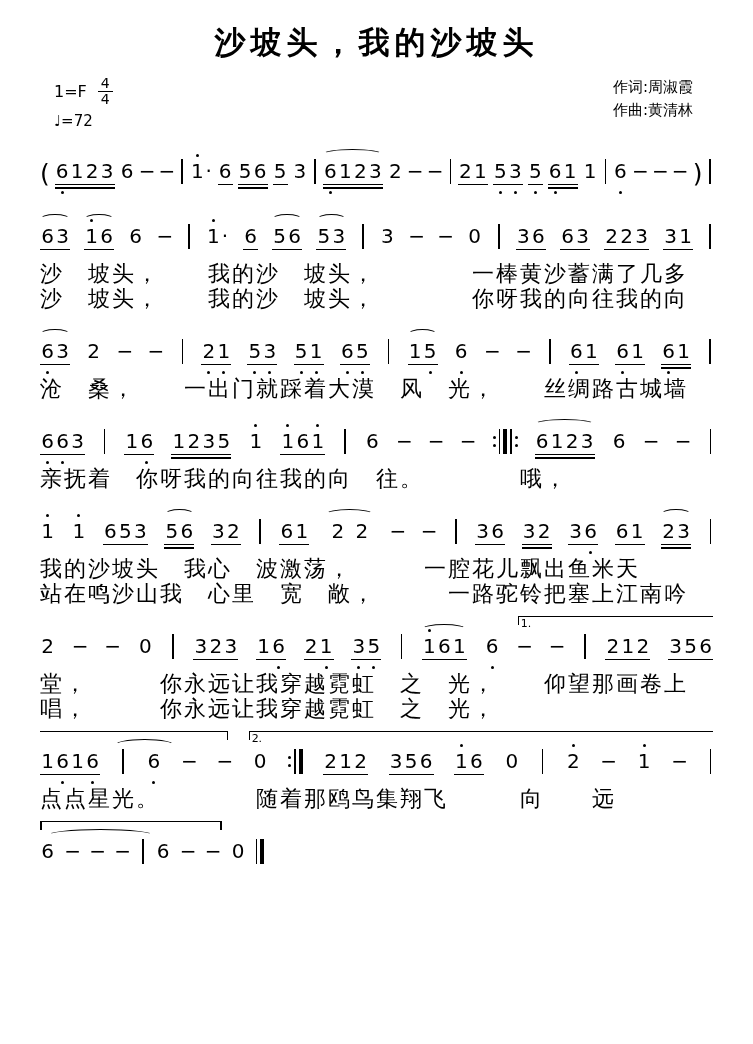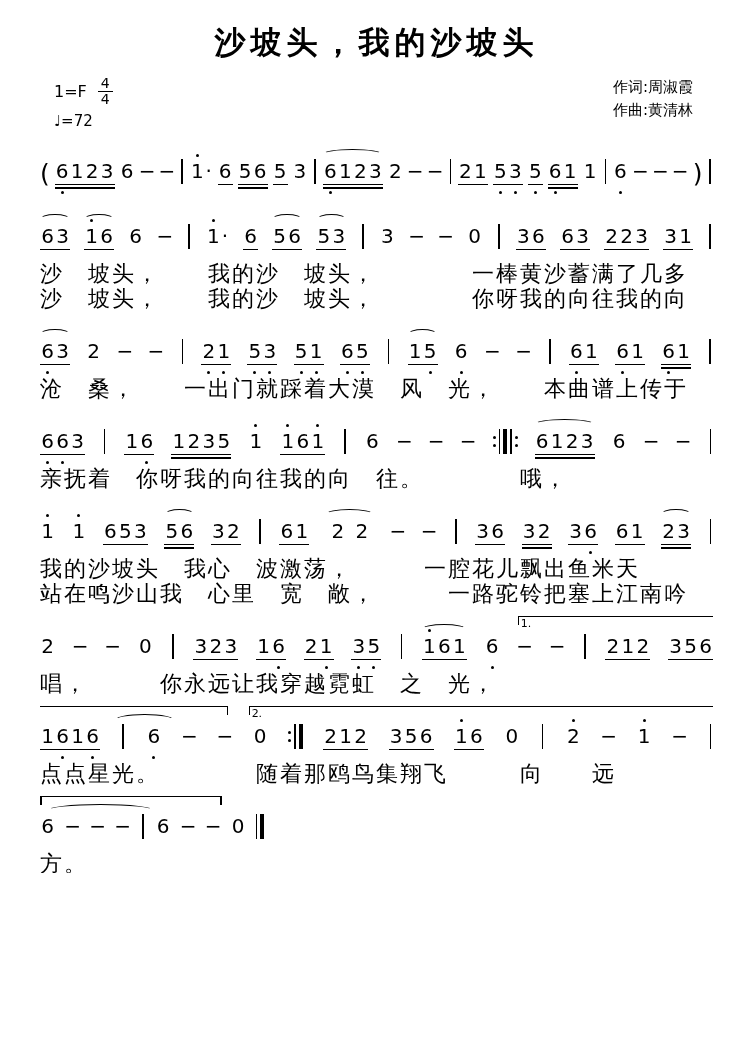--- a/index.html
+++ b/index.html
@@ -938,21 +938,21 @@
             </div>
             <div class="rowline lds">
               <div class="cell">
                 <span class="dot"></span>
               </div>
               <div class="cell"></div>
             </div>
           </div>
           <div class="bar"></div>
         </div>
-        <div class="lyr">沧　桑，　　一出门就踩着大漠　风　光，　　本曲谱上传于</div>
+        <div class="lyr">沧　桑，　　一出门就踩着大漠　风　光，　　丝绸路古城墙</div>
       </div>
       <div class="system">
         <div class="notesrow">
           <div class="grp">
             <div class="rowline hds">
               <div class="cell"></div>
               <div class="cell"></div>
               <div class="cell"></div>
             </div>
             <div class="rowline digits">
@@ -1653,20 +1653,21 @@
             <div class="uls">
               <div class="ul"></div>
             </div>
             <div class="rowline lds">
               <div class="cell"></div>
               <div class="cell"></div>
               <div class="cell"></div>
             </div>
           </div>
         </div>
+        <div class="lyr">堂，　　　你永远让我穿越霓虹　之　光，　　仰望那画卷上</div>
         <div class="lyr">唱，　　　你永远让我穿越霓虹　之　光，</div>
       </div>
       <div class="system">
         <div class="volta" style="left: 0%; width: 28%;">
           <div class="vtr"></div>
         </div>
         <div class="volta" style="left: 31%; width: 69%;">
           <div class="vtl"></div>
           <span class="vlabel">2.</span>
         </div>

